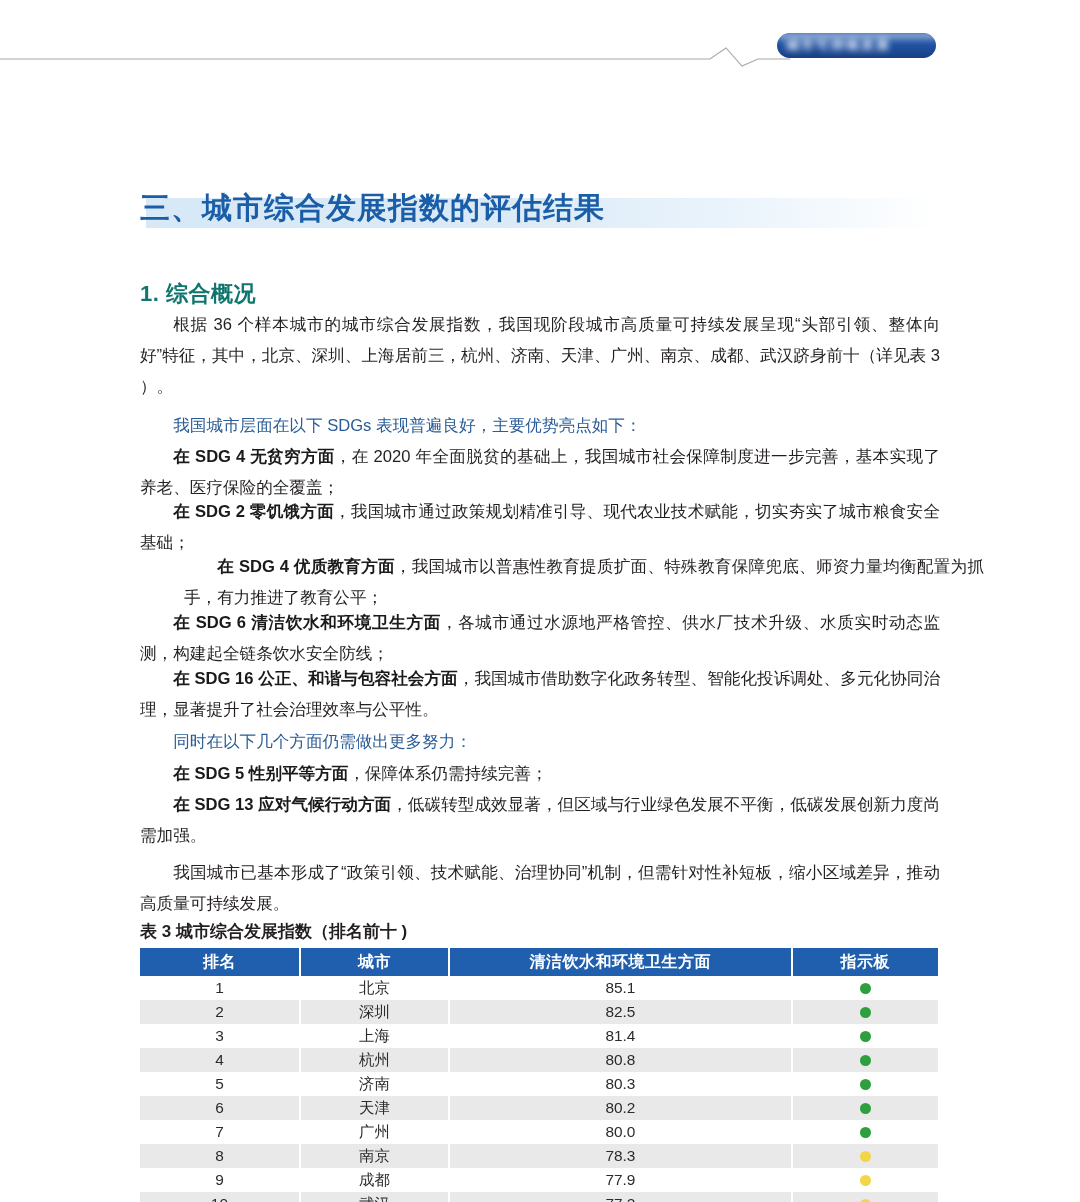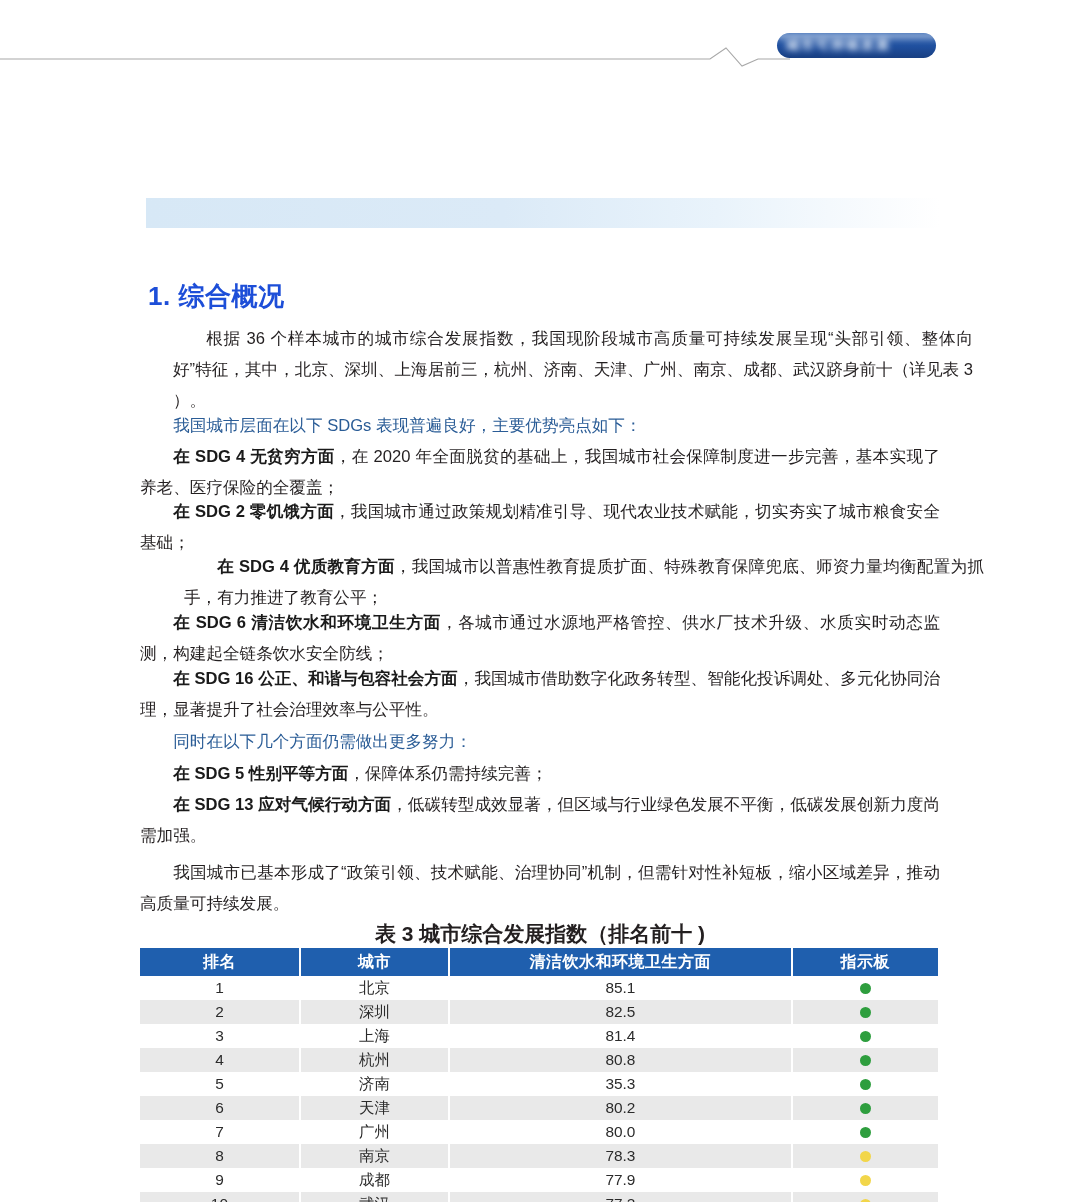--- a/index.html
+++ b/index.html
@@ -91,25 +91,25 @@
     font-size: 30px;
     font-weight: bold;
     letter-spacing: 1px;
     color: #1b5ea8;
     white-space: nowrap;
   }
 
   
   .section-heading {
     position: absolute;
-    left: 8px;
+    left: 0;
     top: 279px;
-    font-size: 26px;
-    font-weight: bold;
-    color: #1d4ed8;
+    font-size: 22px;
+    font-weight: bold;
+    color: #0f766e;
     letter-spacing: 0.5px;
   }
 
   
   .para {
     position: absolute;
     left: 0;
     width: 800px;
     font-size: 16.6px;
     line-height: 31px;
@@ -129,22 +129,21 @@
     text-indent: 2em;
   }
   .para b { font-weight: bold; color: #1a1a1a; }
 
   
   .table-caption {
     position: absolute;
     left: 0;
     top: 920px;
     width: 800px;
-    text-align: center;
-    font-size: 21px;
+    font-size: 17px;
     font-weight: bold;
     color: #231f20;
   }
   table.rank-table {
     position: absolute;
     left: 0;
     top: 948px;
     width: 798px;
     border-collapse: collapse;
     font-size: 15.4px;
@@ -192,25 +191,26 @@
   <div class="header-badge">
     <div class="blurtext">城市可持续发展</div>
     <div class="sheen"></div>
   </div>
 </div>
 
 <div class="content">
 
   <div class="title-wrap">
     <div class="title-band"></div>
+    <div class="title-text">三、城市综合发展指数的评估结果</div>
   </div>
 
   <div class="section-heading">1. 综合概况</div>
 
-  <div class="para indent" style="top:323px;margin-left:33px;">根据 36 个样本城市的城市综合发展指数，我国现阶段城市高质量可持续发展呈现“头部引领、整体向好”特征，其中，北京、深圳、上海居前三，杭州、济南、天津、广州、南京、成都、武汉跻身前十（详见表 3 ）。</div>
+  <div class="para indent" style="top:309px;">根据 36 个样本城市的城市综合发展指数，我国现阶段城市高质量可持续发展呈现“头部引领、整体向好”特征，其中，北京、深圳、上海居前三，杭州、济南、天津、广州、南京、成都、武汉跻身前十（详见表 3 ）。</div>
 
   <div class="blue-lead" style="top:410px;">我国城市层面在以下 SDGs 表现普遍良好，主要优势亮点如下：</div>
 
   <div class="para indent" style="top:441px;"><b>在 SDG 4 无贫穷方面</b><span>，在 2020 年全面脱贫的基础上，我国城市社会保障制度进一步完善，基本实现了养老、医疗保险的全覆盖；</span></div>
 
   <div class="para indent" style="top:496px;"><b>在 SDG 2 零饥饿方面</b><span>，我国城市通过政策规划精准引导、现代农业技术赋能，切实夯实了城市粮食安全基础；</span></div>
 
   <div class="para indent" style="top:551px;margin-left:44px;"><b>在 SDG 4 优质教育方面</b><span>，我国城市以普惠性教育提质扩面、特殊教育保障兜底、师资力量均衡配置为抓手，有力推进了教育公平；</span></div>
 
   <div class="para indent" style="top:607px;"><b>在 SDG 6 清洁饮水和环境卫生方面</b><span>，各城市通过水源地严格管控、供水厂技术升级、水质实时动态监测，构建起全链条饮水安全防线；</span></div>
@@ -257,21 +257,21 @@
         </tr>
         <tr>
           <td class="col-rank">4</td>
           <td class="col-city">杭州</td>
           <td class="col-score">80.8</td>
           <td class="col-board"><span class="dot" style="background: rgb(46, 158, 62);"></span></td>
         </tr>
         <tr>
           <td class="col-rank">5</td>
           <td class="col-city">济南</td>
-          <td class="col-score">35.3</td>
+          <td class="col-score">80.3</td>
           <td class="col-board"><span class="dot" style="background: rgb(46, 158, 62);"></span></td>
         </tr>
         <tr>
           <td class="col-rank">6</td>
           <td class="col-city">天津</td>
           <td class="col-score">80.2</td>
           <td class="col-board"><span class="dot" style="background: rgb(46, 158, 62);"></span></td>
         </tr>
         <tr>
           <td class="col-rank">7</td>

